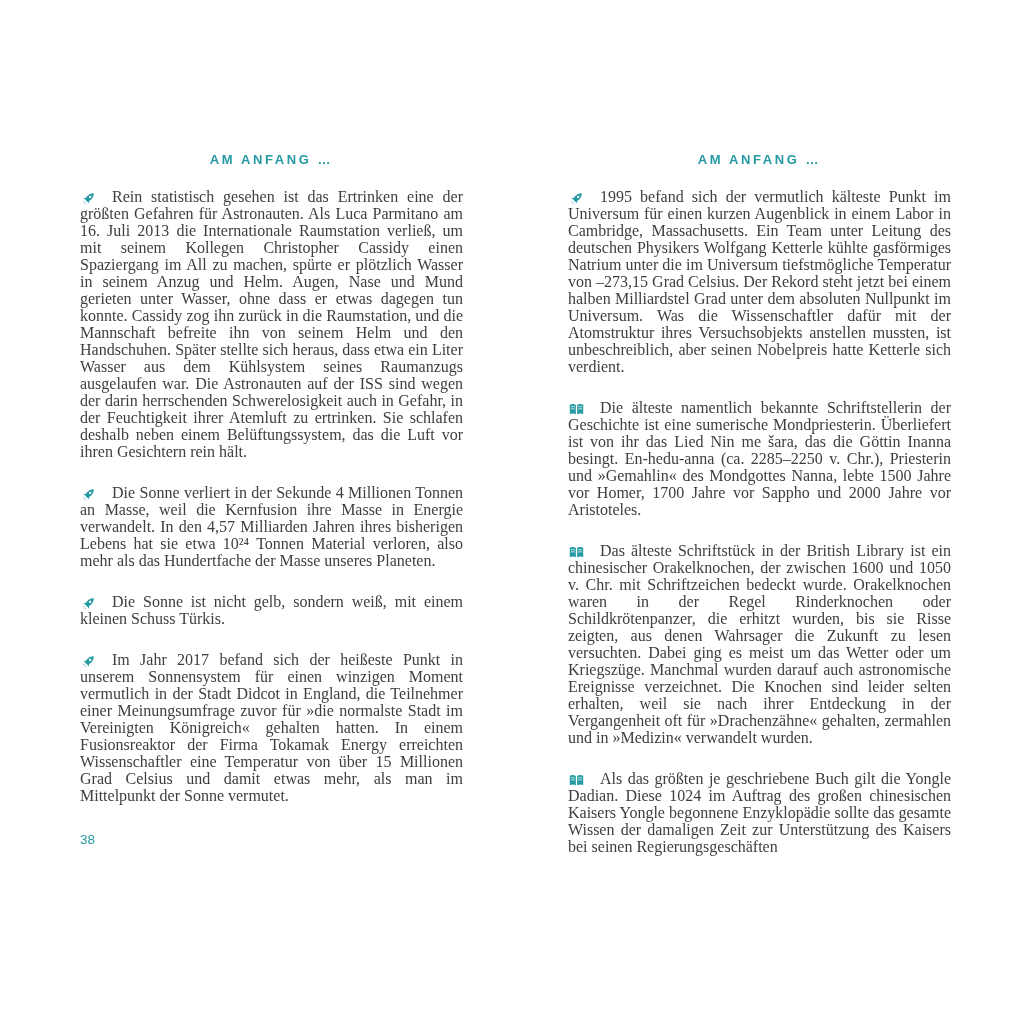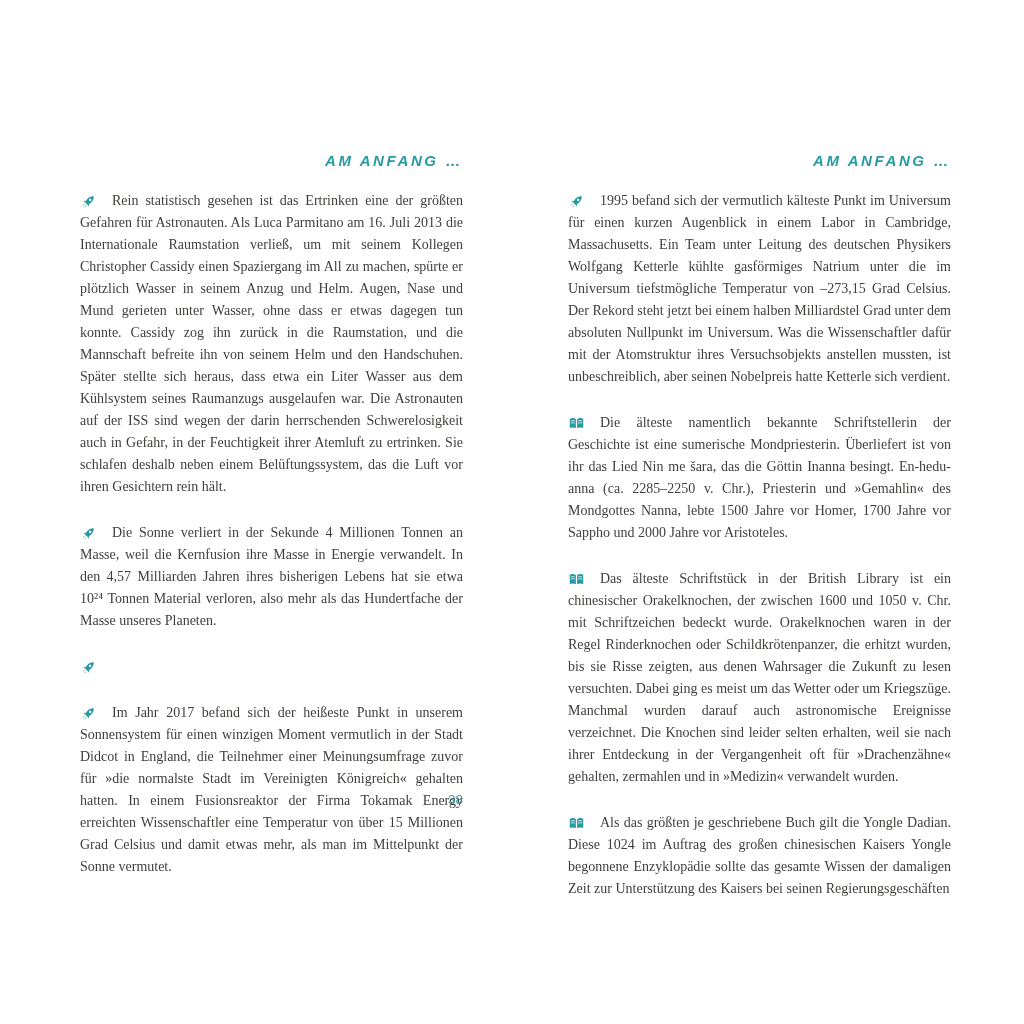--- a/index.html
+++ b/index.html
@@ -17,53 +17,52 @@
   }
   .spread{position:absolute;inset:0;background:#ffffff;}
   .page{
     position:absolute;
     top:152px;
     width:383px;
   }
   .page.left{left:80px;}
   .page.right{left:568px;}
   .page-header{
-    text-align:right;
+    text-align:center;
     font-family:"Liberation Sans", sans-serif;
     font-weight:bold;
-    font-size:15px;
+    font-size:13px;
     letter-spacing:2.6px;
     color:var(--accent);
     margin:0 0 21px 0;
-    font-style:italic;
   }
   .page-body{ }
   .para{
     text-align:justify;
-    font-size:14px;
-    line-height:22px;
+    font-size:16px;
+    line-height:17px;
     margin:16px 0 24px 0;
     hyphens:auto;
     -webkit-hyphens:auto;
   }
   .para:last-child{margin-bottom:0;}
   .p-icon{
     display:inline-block;
     width:18px;
     height:14px;
     margin-right:14px;
     vertical-align:-2px;
   }
   .p-icon svg{width:17px;height:17px;display:block;fill:var(--accent);}
   .it{}
   .pagenum{
     position:absolute;
-    top:792px;
+    top:832px;
     width:383px;
-    text-align:right;
+    text-align:left;
     font-family:"Liberation Sans", sans-serif;
     font-size:13.5px;
     color:var(--accent);
   }
   .pagenum.left{left:80px;}
   .pagenum.right{left:568px;}
 </style>
 </head>
 <body>
 
@@ -88,21 +87,21 @@
                 <circle cx="12" cy="8.7" r="1.7" fill="#ffffff"></circle>
               </g>
             </svg></span><span>Die Sonne verliert in der Sekunde 4 Millionen Tonnen an Masse, weil die Kernfusion ihre Masse in Energie verwandelt. In den 4,57 Milliarden Jahren ihres bisherigen Lebens hat sie etwa 10²⁴ Tonnen Material verloren, also mehr als das Hundertfache der Masse unseres Planeten.</span></p>
         <p class="para" lang="de"><span class="p-icon"><svg viewBox="0 0 24 24">
               <g transform="rotate(45 12 12)">
                 <path d="M12 1.6c2.6 2 3.7 5.4 3.7 8.6 0 2.5-.7 4.7-1.8 6.3h-3.8C9 14.9 8.3 12.7 8.3 10.2c0-3.2 1.1-6.6 3.7-8.6z"></path>
                 <path d="M9.4 13.2 6.6 17l3.1-.7zM14.6 13.2l2.8 3.8-3.1-.7z"></path>
                 <path d="M10.6 18.2l-1.1 3.4 1.6-1zM13.4 18.2l1.1 3.4-1.6-1z"></path>
                 <circle cx="12" cy="8.7" r="1.7" fill="#ffffff"></circle>
               </g>
-            </svg></span></p>
+            </svg></span><span>Die Sonne ist nicht gelb, sondern weiß, mit einem kleinen Schuss Türkis.</span></p>
         <p class="para" lang="de"><span class="p-icon"><svg viewBox="0 0 24 24">
               <g transform="rotate(45 12 12)">
                 <path d="M12 1.6c2.6 2 3.7 5.4 3.7 8.6 0 2.5-.7 4.7-1.8 6.3h-3.8C9 14.9 8.3 12.7 8.3 10.2c0-3.2 1.1-6.6 3.7-8.6z"></path>
                 <path d="M9.4 13.2 6.6 17l3.1-.7zM14.6 13.2l2.8 3.8-3.1-.7z"></path>
                 <path d="M10.6 18.2l-1.1 3.4 1.6-1zM13.4 18.2l1.1 3.4-1.6-1z"></path>
                 <circle cx="12" cy="8.7" r="1.7" fill="#ffffff"></circle>
               </g>
             </svg></span><span>Im Jahr 2017 befand sich der heißeste Punkt in unserem Sonnensystem für einen winzigen Moment vermutlich in der Stadt Didcot in England, die Teilnehmer einer Meinungsumfrage zuvor für »die normalste Stadt im Vereinigten Königreich« gehalten hatten. In einem Fusionsreaktor der Firma Tokamak Energy erreichten Wissenschaftler eine Temperatur von über 15 Millionen Grad Celsius und damit etwas mehr, als man im Mittelpunkt der Sonne vermutet.</span></p>
       </div>
   </div>

